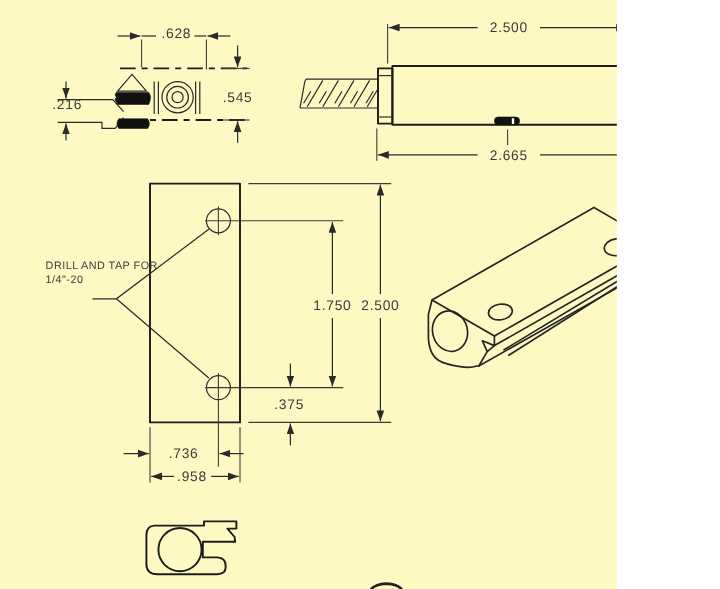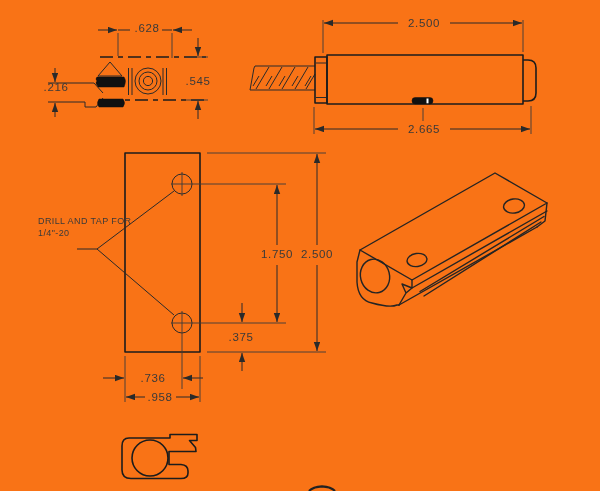--- a/index.html
+++ b/index.html
@@ -1,16 +1,16 @@
 <!DOCTYPE html>
 <html><head>
 <meta charset="utf-8">
 <style>
   html,body { margin:0; padding:0; background:#ffffff; }
-  .canvas { position:relative; width:600px; height:491px; background:#f97316; overflow:hidden; }
+  .canvas { position:relative; width:514px; height:491px; background:#fef9c3; overflow:hidden; }
   svg { display:block; }
   text { font-family:"Liberation Sans", sans-serif; fill:#3a3a3a; }
   .dim  { font-size:11.5px; letter-spacing:0.6px; }
   .note { font-size:9px; letter-spacing:0.4px; }
   .outline  { stroke:#1c1c1c; stroke-width:1.6; fill:none; stroke-linejoin:round; }
   .thin     { stroke:#2a2a2a; stroke-width:1;   fill:none; }
   .ext      { stroke:#3a3a3a; stroke-width:0.9; fill:none; }
   .hidden-l { stroke:#1c1c1c; stroke-width:1.5; fill:none; stroke-dasharray:13 5 5 5; }
   .iso      { stroke:#242424; stroke-width:1.4; fill:none; stroke-linejoin:round; stroke-linecap:round; }
   .solidfill{ fill:#111111; stroke:#111111; stroke-width:0.5; }

